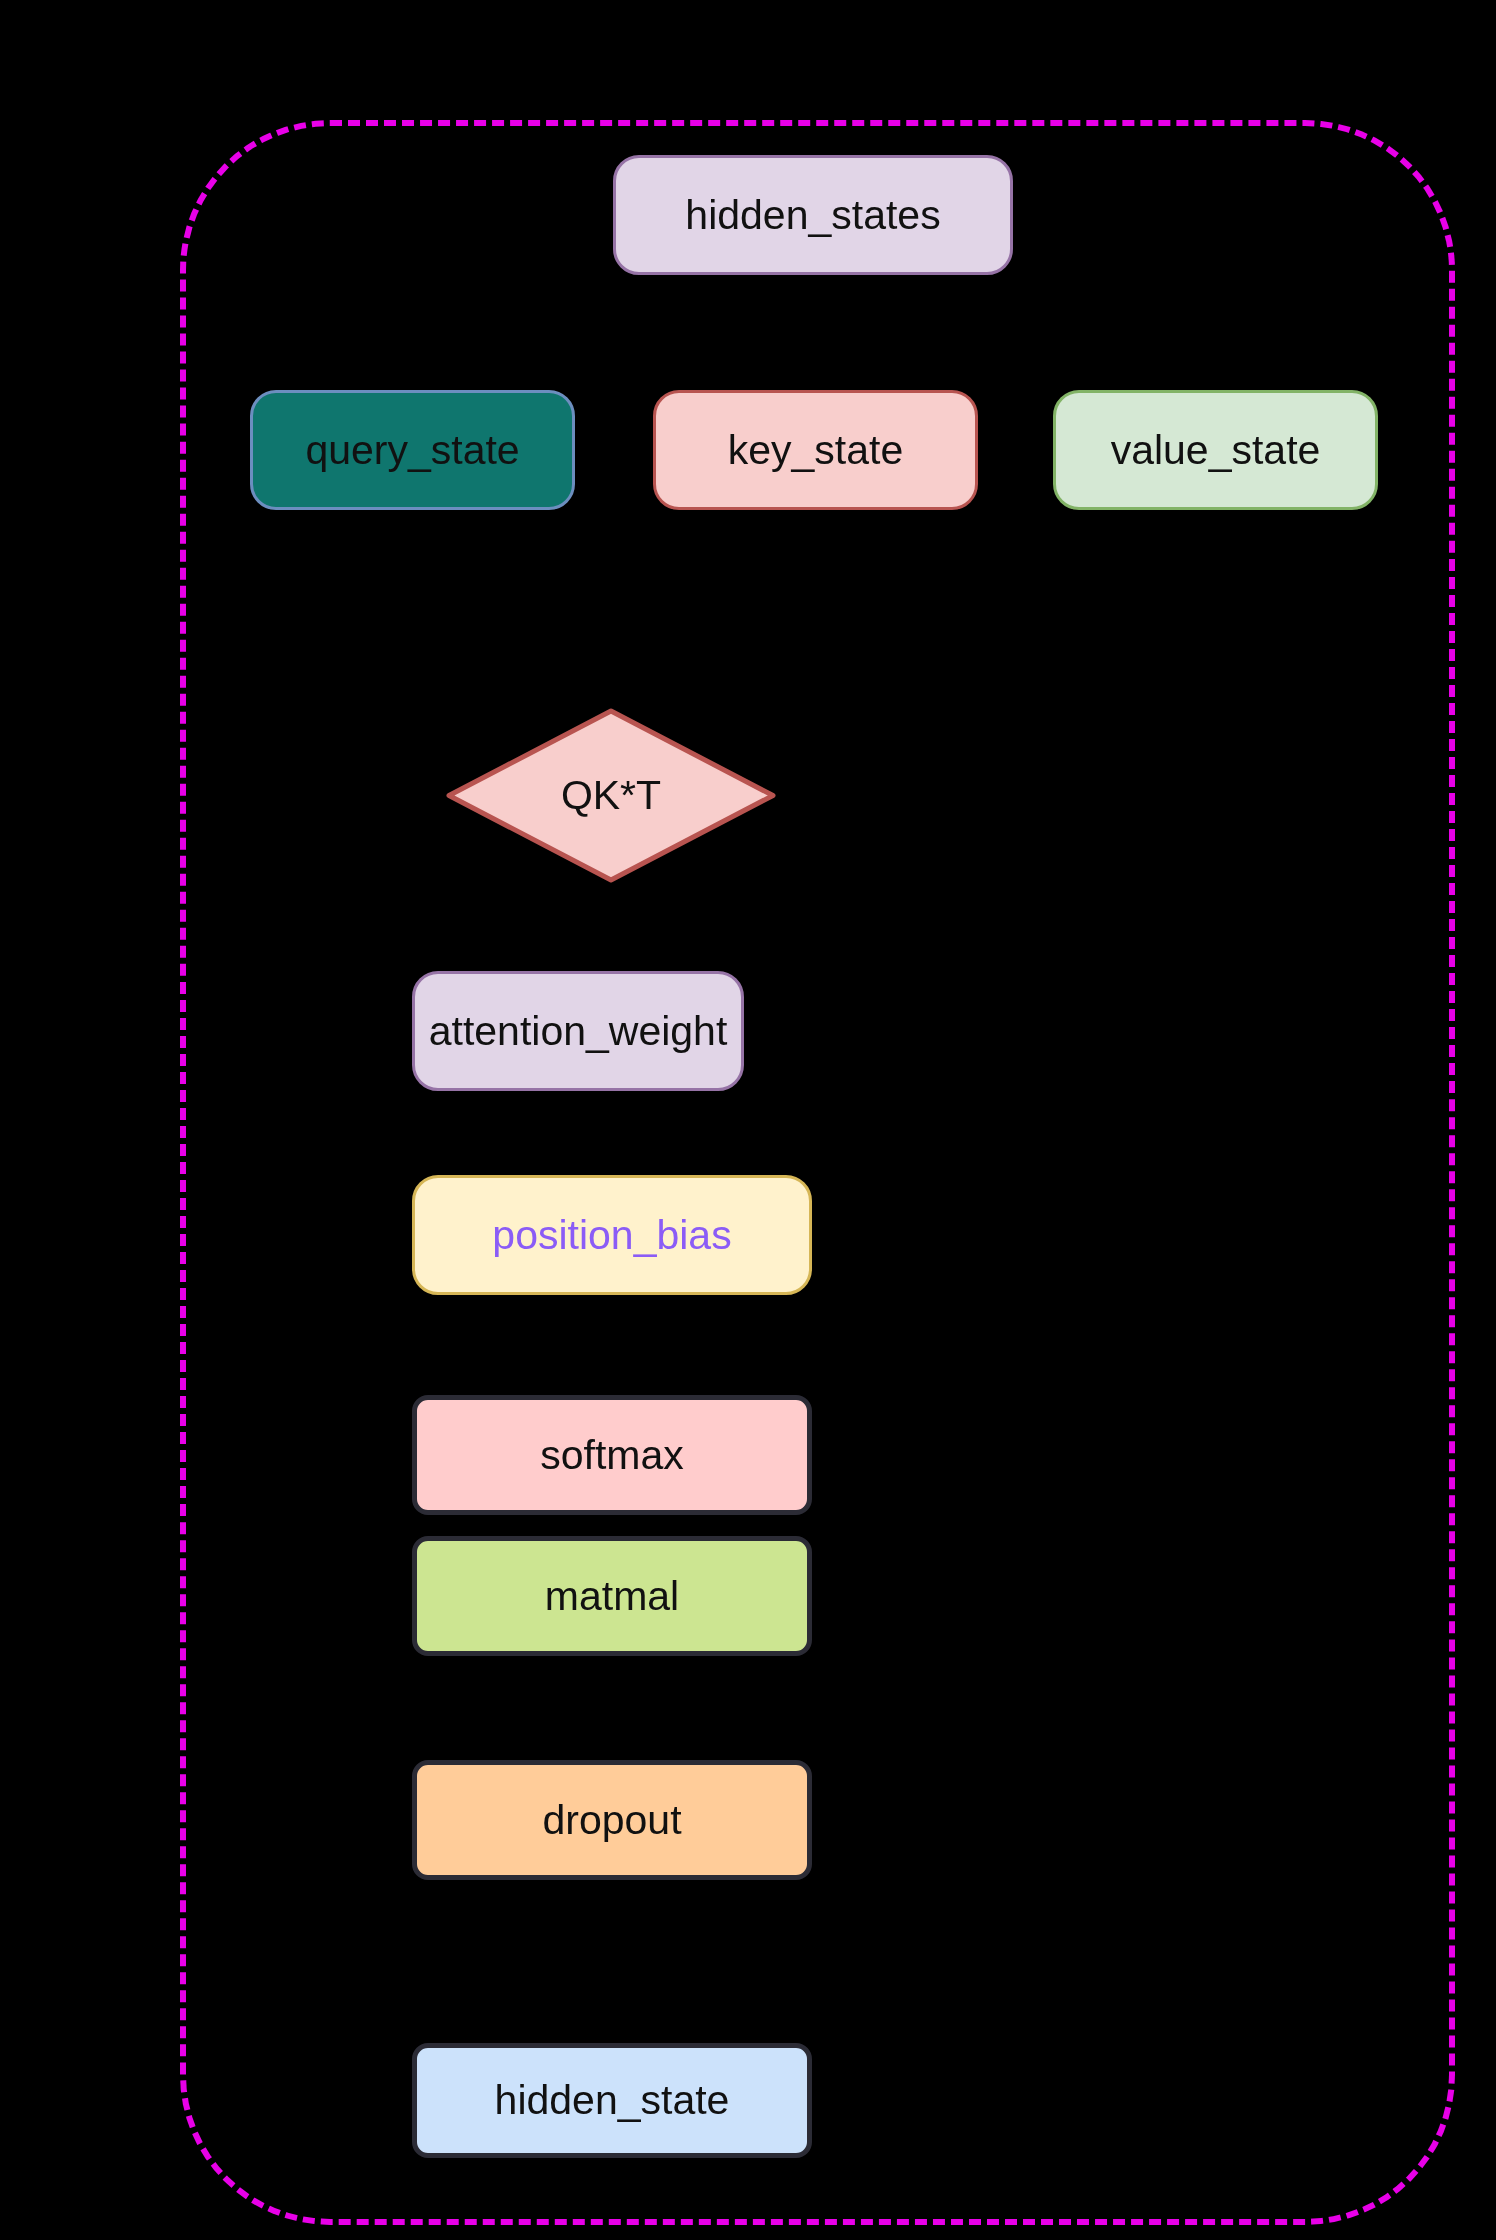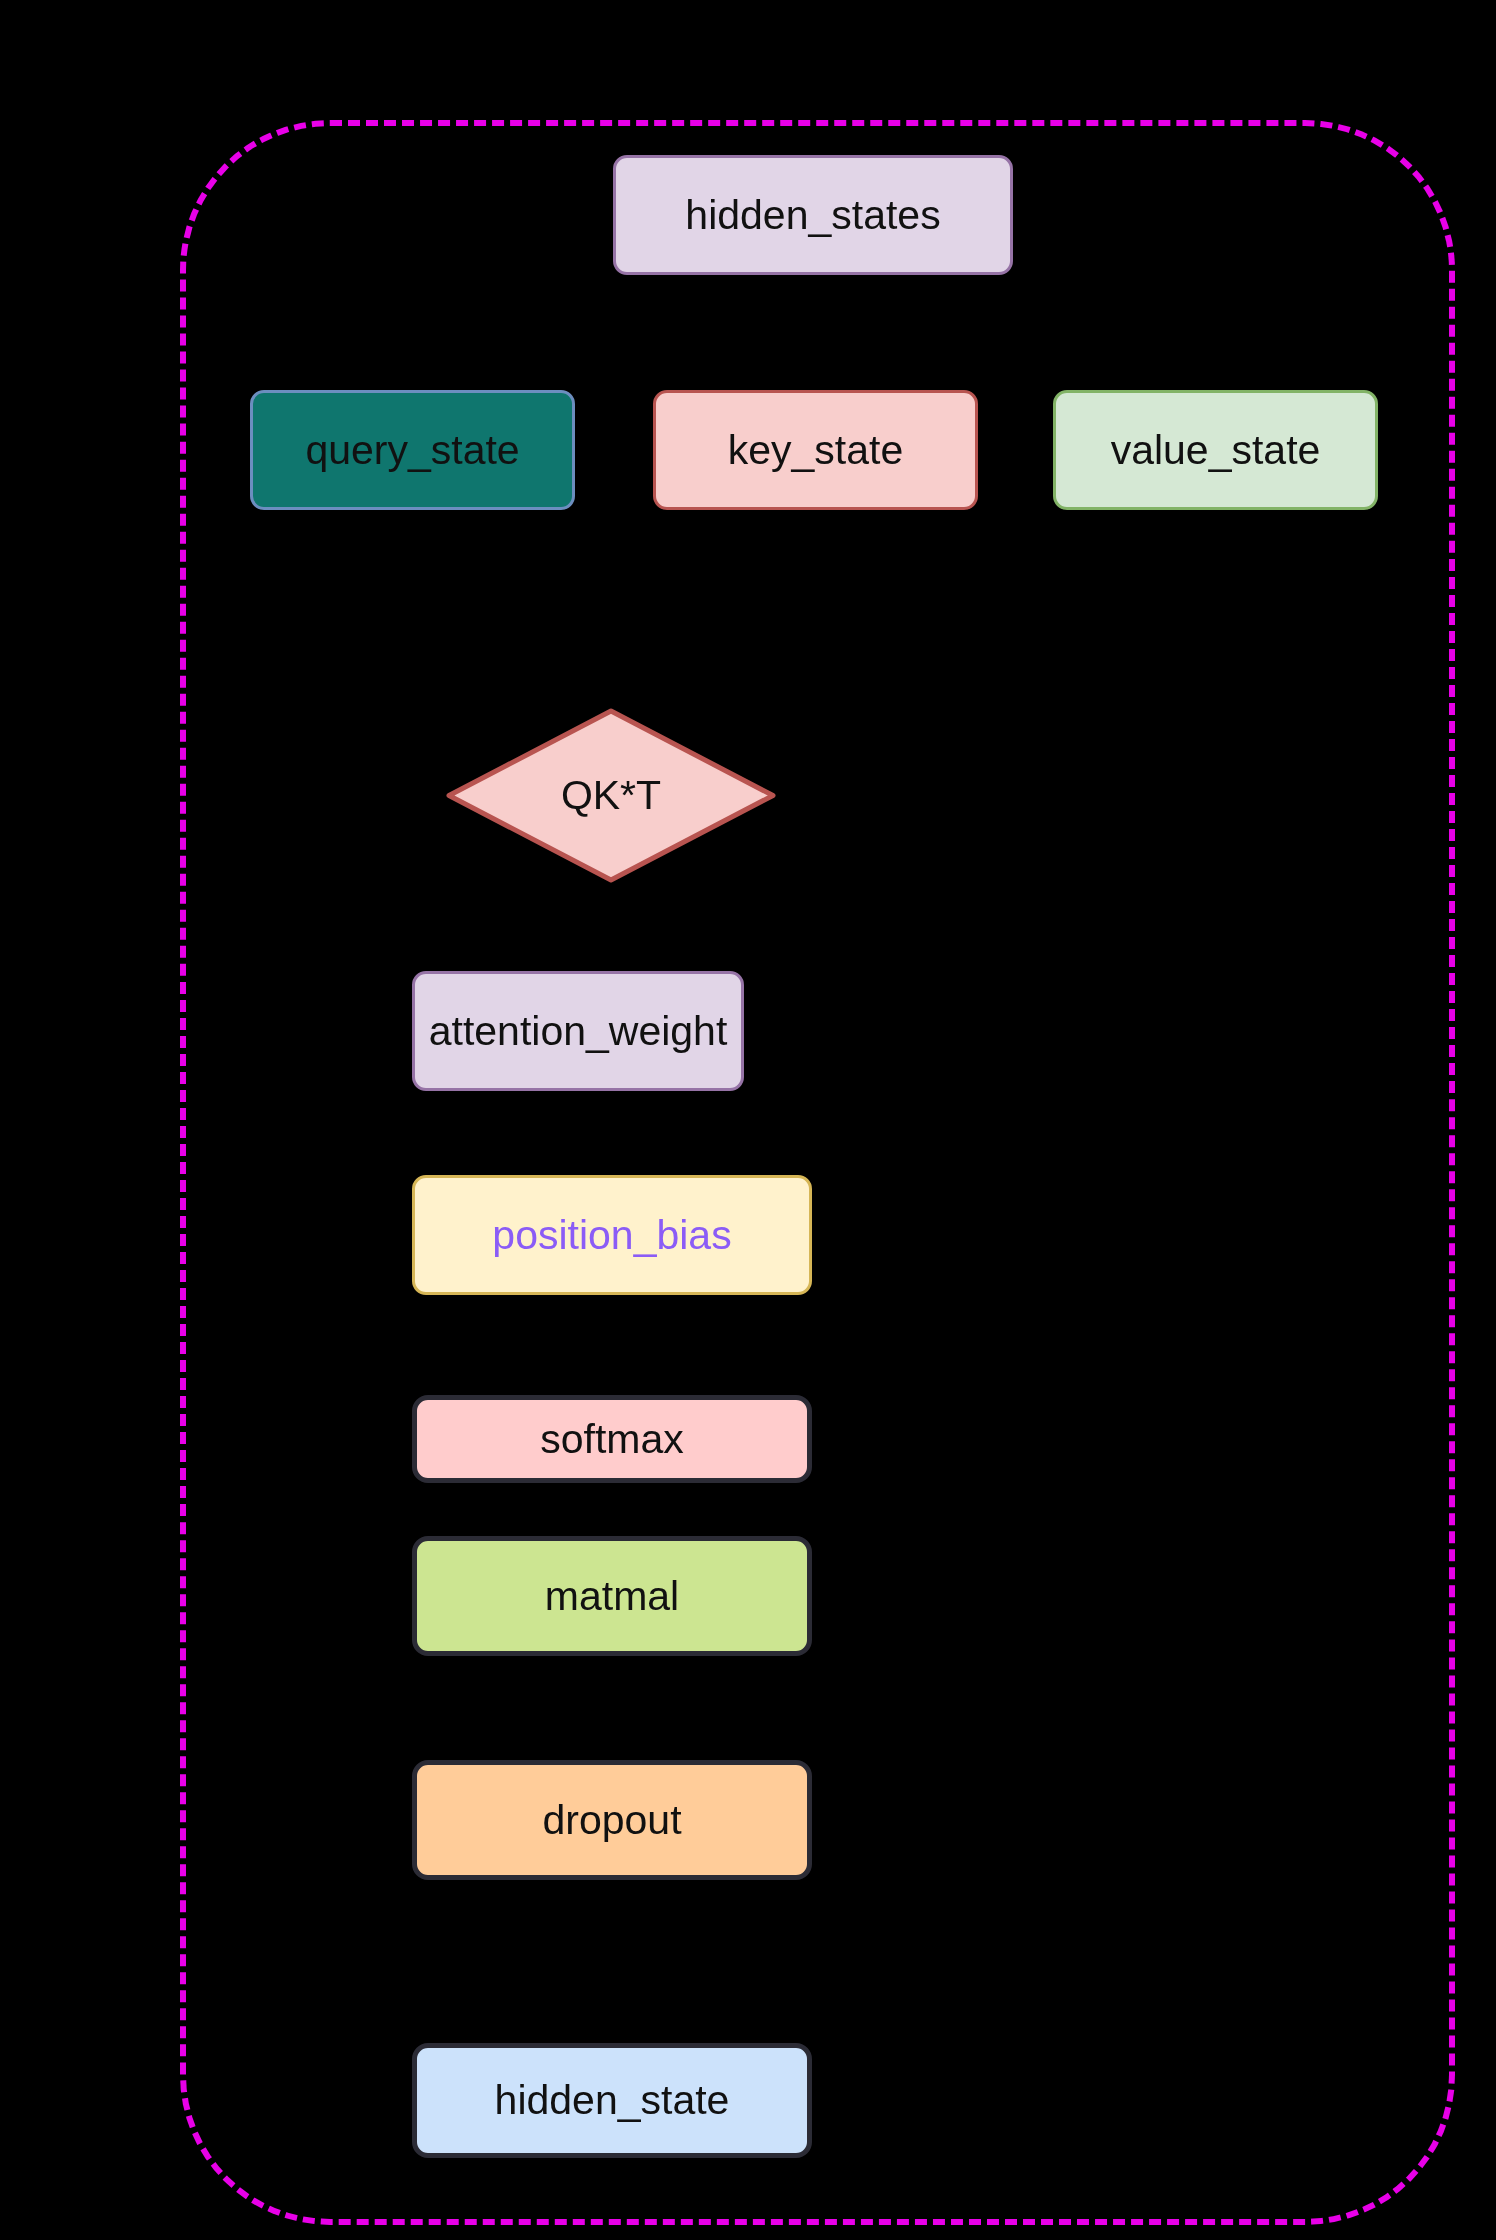--- a/index.html
+++ b/index.html
@@ -43,21 +43,21 @@
     white-space: nowrap;
   }
 
   
   .node {
     position: absolute;
     box-sizing: border-box;
     display: flex;
     align-items: center;
     justify-content: center;
-    border-radius: 14px;
+    border-radius: 26px;
     border-width: 3px;
     border-style: solid;
     font-size: 41px;
     color: #111111;
     white-space: nowrap;
     text-align: center;
   }
   .node.thick { border-width: 5px; border-radius: 16px; }
 
   
@@ -108,21 +108,21 @@
           <polygon points="165,3 327,87.5 165,172 3,87.5" fill="#F8CECC" stroke="#B85450" stroke-width="5" stroke-linejoin="round"></polygon>
         </svg>
         <div class="diamond-label" style="color: rgb(17, 17, 17);">QK*T</div>
       </div>
       <div class="node" style="left: 412px; top: 955px; width: 332px; height: 120px; background: rgb(225, 213, 231); border-color: rgb(150, 115, 166); color: rgb(17, 17, 17); margin-top: 16px;">
         <span>attention_weight</span>
       </div>
       <div class="node" style="left: 412px; top: 1175px; width: 400px; height: 120px; background: rgb(255, 242, 204); border-color: rgb(214, 182, 86); color: #8b5cf6;">
         <span>position_bias</span>
       </div>
-      <div class="node thick" style="left: 412px; top: 1395px; width: 400px; height: 88px; background: rgb(255, 204, 204); border-color: rgb(43, 43, 53); color: rgb(17, 17, 17);">
+      <div class="node thick" style="left: 412px; top: 1395px; width: 400px; height: 120px; background: rgb(255, 204, 204); border-color: rgb(43, 43, 53); color: rgb(17, 17, 17);">
         <span>softmax</span>
       </div>
       <div class="node thick" style="left: 412px; top: 1536px; width: 400px; height: 120px; background: rgb(204, 229, 145); border-color: rgb(43, 43, 53); color: rgb(17, 17, 17);">
         <span>matmal</span>
       </div>
       <div class="node thick" style="left: 412px; top: 1760px; width: 400px; height: 120px; background: rgb(255, 204, 153); border-color: rgb(43, 43, 53); color: rgb(17, 17, 17);">
         <span>dropout</span>
       </div>
       <div class="node thick" style="left: 412px; top: 2043px; width: 400px; height: 115px; background: rgb(204, 226, 251); border-color: rgb(43, 43, 53); color: rgb(17, 17, 17);">
         <span>hidden_state</span>

